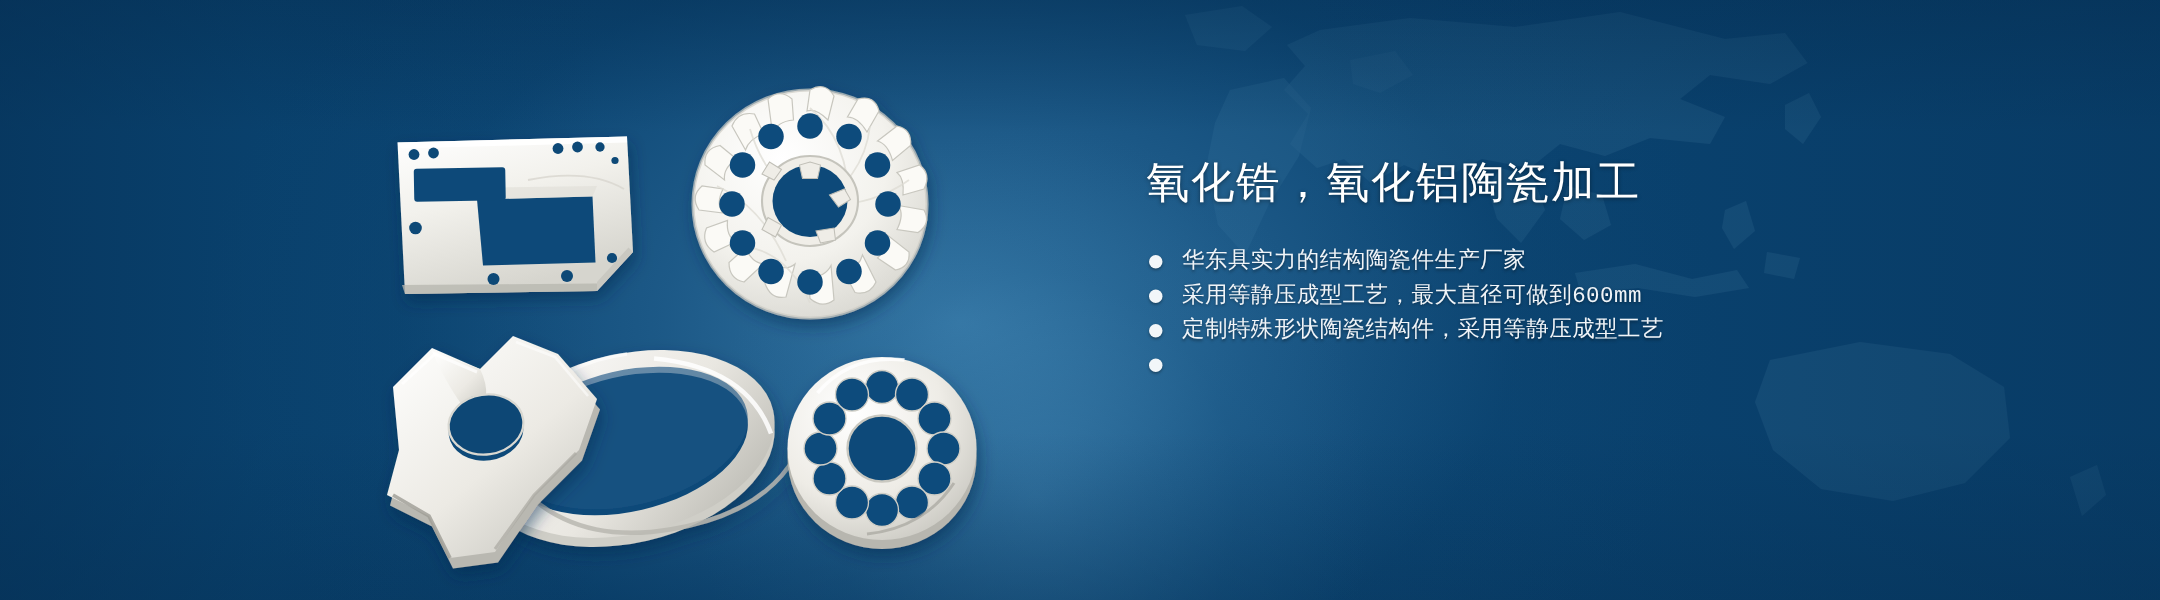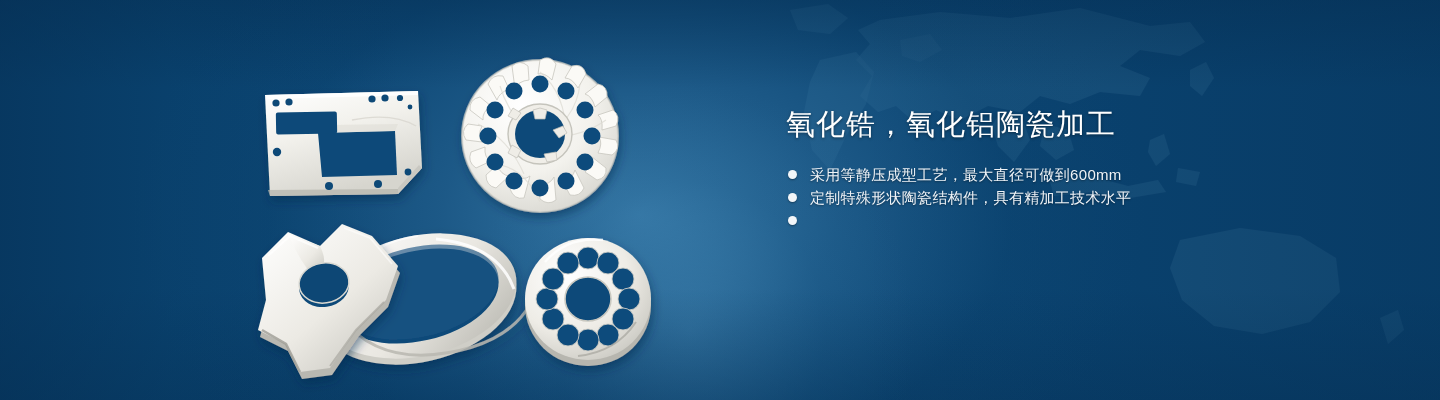--- a/index.html
+++ b/index.html
@@ -74,23 +74,24 @@
     position: absolute;
     left: 0;
     top: 0;
     width: 720px;
     height: 400px;
   }
 
   
   .copy {
     position: absolute;
-    left: 786px;
+    left: 764px;
     top: 104px;
     width: 620px;
+    font-family: Liberation Mono, monospace;
   }
   .headline {
     margin: 0;
     font-size: 29px;
     line-height: 40px;
     font-weight: normal;
     letter-spacing: 1px;
     color: #ffffff;
     text-shadow: 0 1px 3px rgba(0,0,0,0.45);
     white-space: nowrap;
@@ -360,25 +361,29 @@
       </g>
     </svg>
   </div>
 
   <div class="copy">
     <h1 class="headline">氧化锆，氧化铝陶瓷加工</h1>
 
     <ul class="bullets">
       <li>
         <span class="dot"></span>
+        <span>华东具实力的结构陶瓷件生产厂家</span>
+      </li>
+      <li>
+        <span class="dot"></span>
         <span>采用等静压成型工艺，最大直径可做到600mm</span>
       </li>
       <li>
         <span class="dot"></span>
-        <span>定制特殊形状陶瓷结构件，具有精加工技术水平</span>
+        <span>定制特殊形状陶瓷结构件，采用等静压成型工艺</span>
       </li>
       <li>
         <span class="dot"></span>
       </li>
     </ul>
   </div>
 
 </div>
 
 </body></html>

